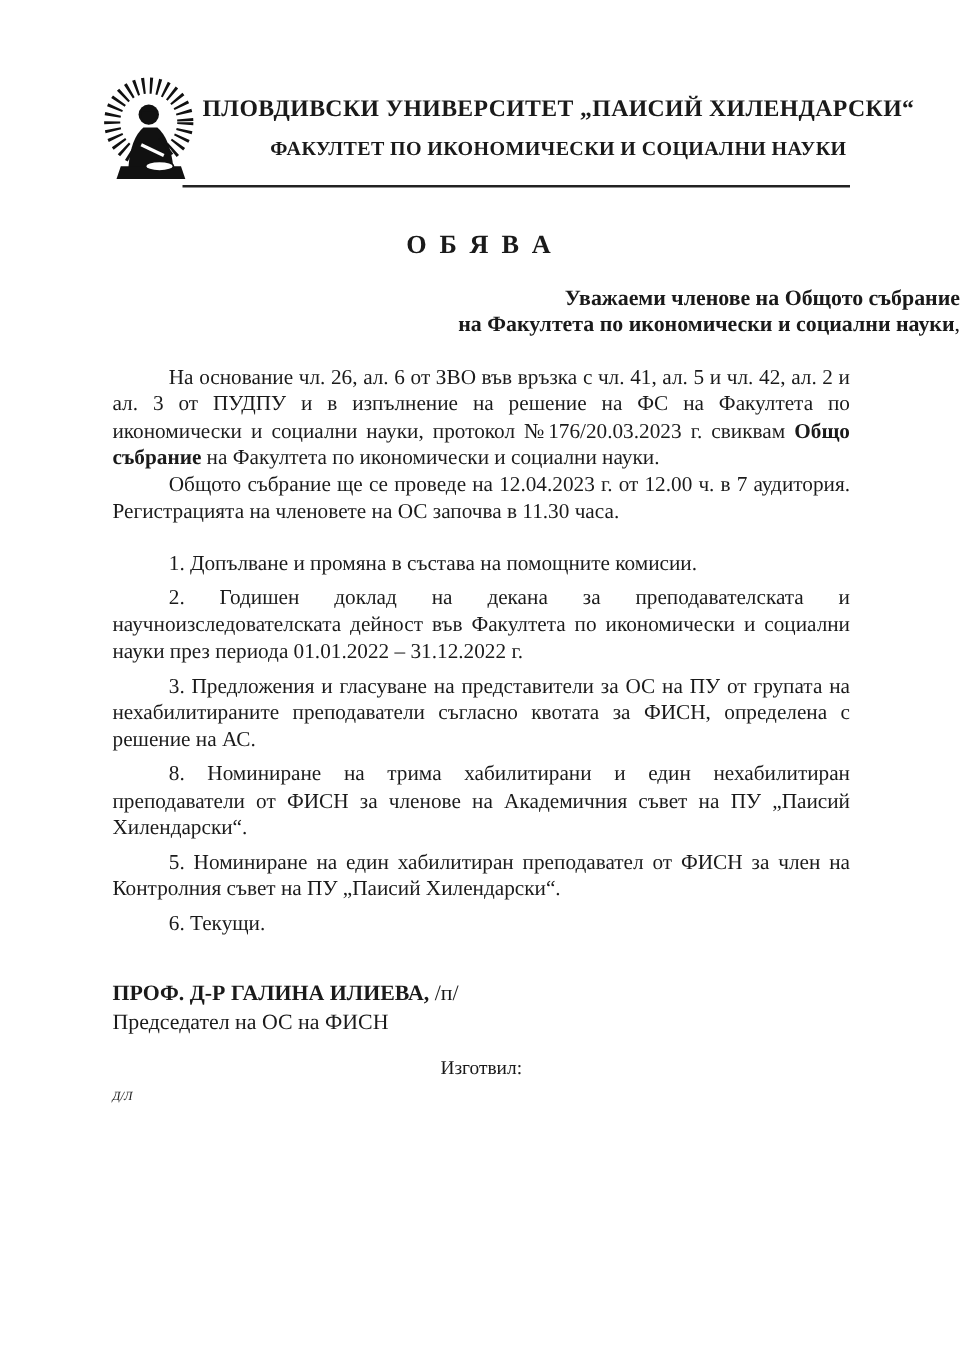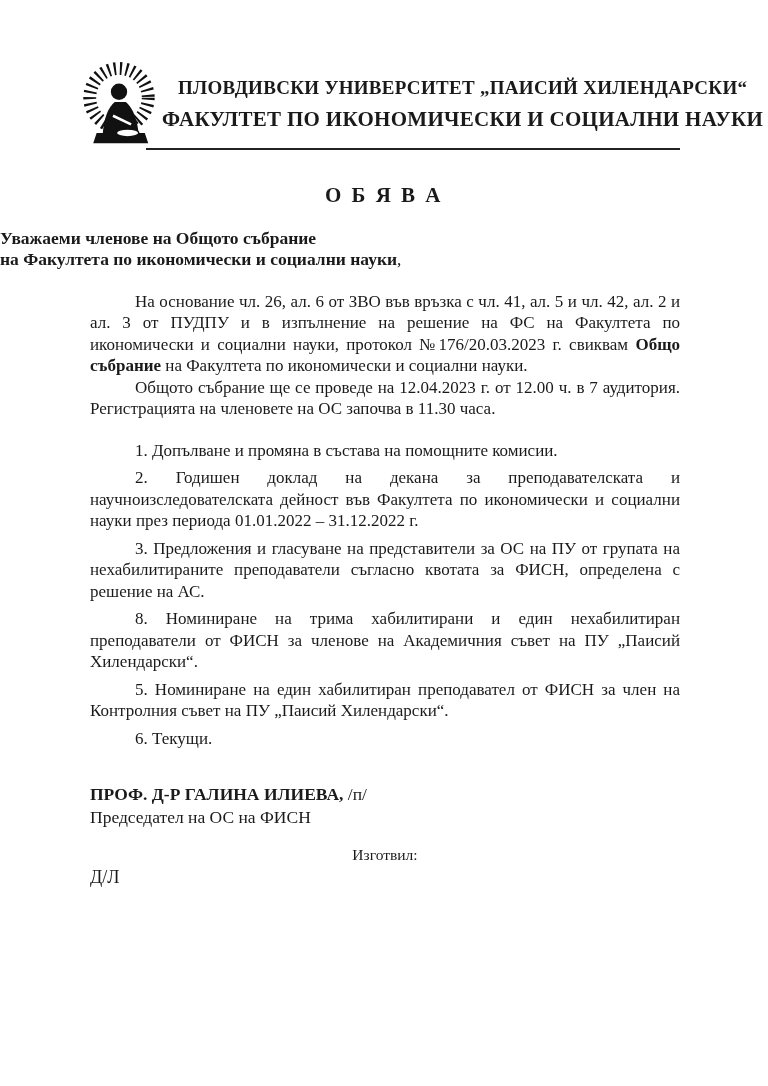--- a/index.html
+++ b/index.html
@@ -35,42 +35,42 @@
     text-align: center;
     padding-top: 20px;
   }
   .university {
     font-size: 19px;
     font-weight: bold;
     letter-spacing: 0.3px;
     white-space: nowrap;
   }
   .faculty {
-    font-size: 21px;
+    font-size: 16px;
     font-weight: bold;
     letter-spacing: 0.3px;
     margin-top: 10px;
     white-space: nowrap;
   }
   .header-rule {
     border: none;
     border-top: 2px solid #222222;
     margin: 1px 88px 0 146px;
   }
   
   .doc-title {
     margin-top: 35px;
     text-align: center;
     font-size: 21px;
     font-weight: bold;
     letter-spacing: 2.5px;
   }
   .salutation {
     margin-top: 21px;
-    text-align: left;
+    text-align: right;
     font-weight: bold;
     font-size: 17.5px;
     line-height: 21.5px;
   }
   .salutation .comma { font-weight: normal; }
   
   .content {
     margin: 12px 88px 0 90px;
   }
   .para {
@@ -96,21 +96,22 @@
     font-weight: bold;
   }
   .sig-mark { font-weight: normal; }
   .sig-role {
     font-size: 17.5px;
     margin-top: 1px;
   }
   .prepared { margin-top: 16px; }
   .prepared-label { font-size: 15.5px; text-align: center; }
   .prepared-by {
-    font-size: 18px;
+    font-size: 10px;
+    font-style: italic;
     margin-top: 1px;
   }
 </style>
 </head>
 <body>
 
 <div class="page">
 
   <div class="header">
     <div class="logo">

